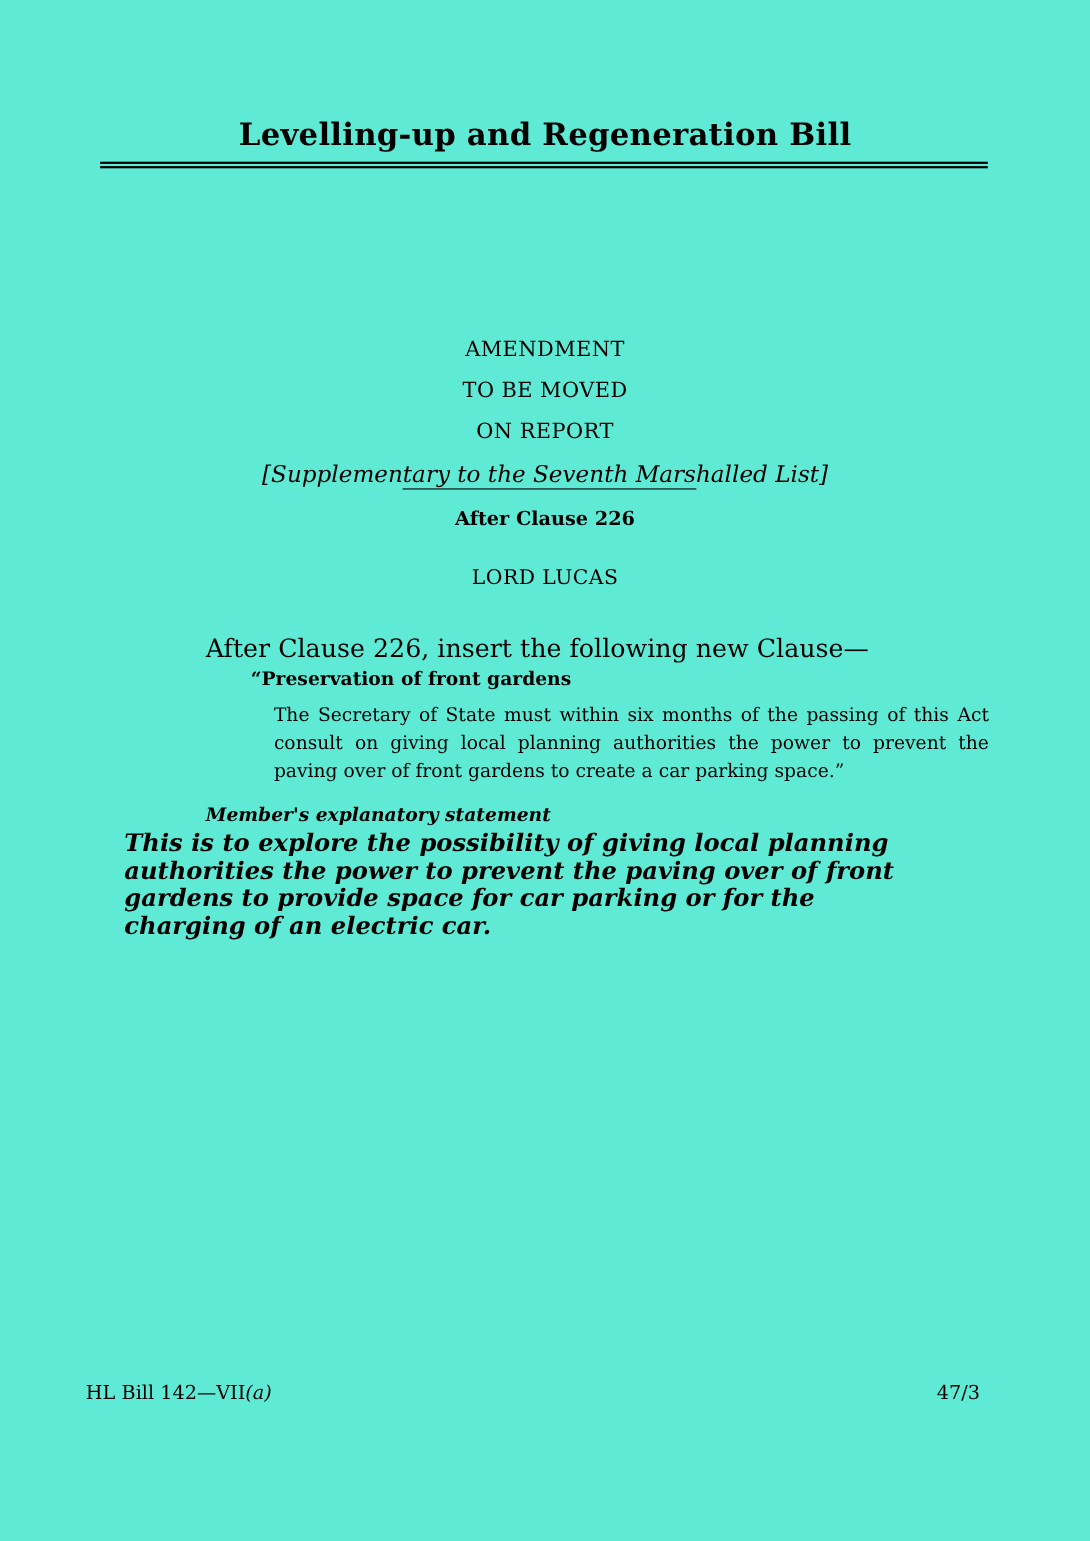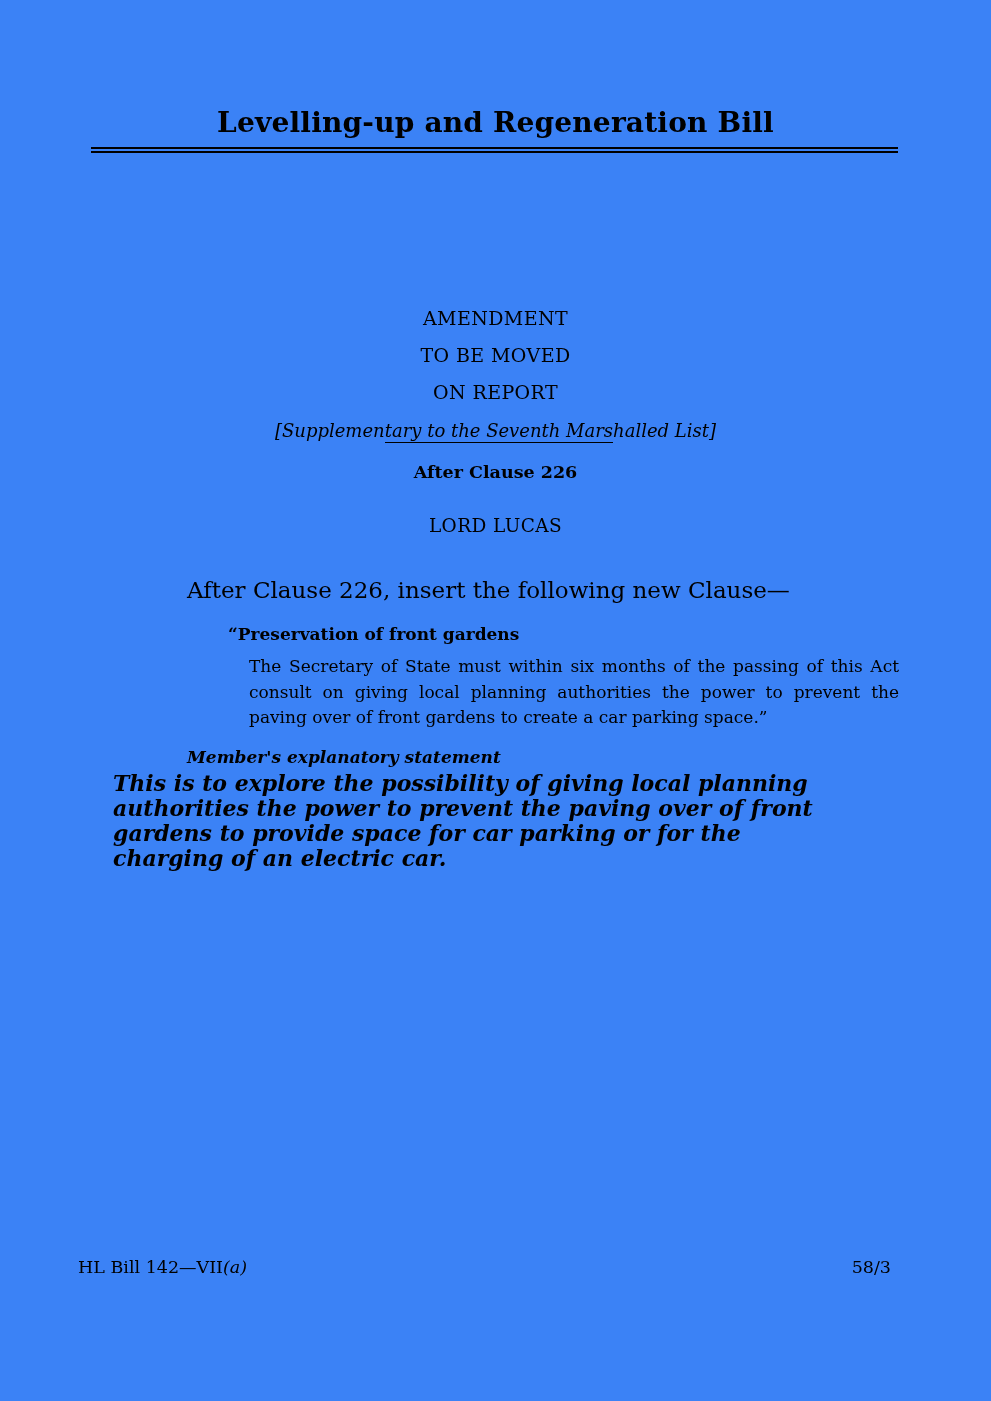--- a/index.html
+++ b/index.html
@@ -2,21 +2,21 @@
 <html><head>
 <meta charset="utf-8">
 <style>
   * { margin: 0; padding: 0; box-sizing: border-box; }
   html, body { background: #e8e8e8; }
   .page {
     position: relative;
     width: 991px;
     height: 1401px;
     margin: 0 auto;
-    background: #3b82f6;
+    background: #5eead4;
     color: #000000;
     font-family: "DejaVu Serif", "Liberation Serif", serif;
     overflow: hidden;
   }
   
   .title {
     padding-top: 106px;
     text-align: center;
     font-size: 28px;
     line-height: 34px;
@@ -34,21 +34,21 @@
   .notice p {
     font-size: 19px;
     line-height: 20px;
     margin-bottom: 17px;
     letter-spacing: 0.4px;
   }
   .marshalled {
     margin-top: 18px;
     text-align: center;
     font-style: italic;
-    font-size: 18px;
+    font-size: 21px;
     line-height: 22px;
   }
   .marshalled .underlined {
     border-bottom: 1.8px solid #000;
     padding-bottom: 1px;
   }
   .clause-heading {
     margin-top: 20px;
     text-align: center;
     font-weight: bold;
@@ -62,21 +62,21 @@
     line-height: 20px;
     letter-spacing: 0.4px;
   }
   
   .instruction {
     margin: 44px 92px 0 187px;
     font-size: 23px;
     line-height: 20px;
   }
   .new-clause-title {
-    margin: 24px 92px 0 228px;
+    margin: 8px 92px 0 228px;
     font-weight: bold;
     font-size: 17px;
     line-height: 20px;
   }
   .new-clause-text {
     margin: 10px 0 0 249px;
     width: 650px;
     text-align: justify;
     font-size: 17px;
     line-height: 25.5px;
@@ -142,16 +142,16 @@
 
     <section class="explanatory">
       <h3 class="explanatory-label">Member's explanatory statement</h3>
       <p class="explanatory-text">This is to explore the possibility of giving local planning authorities the power to prevent the paving over of front gardens to provide space for car parking or for the charging of an electric car.</p>
     </section>
 
   </main>
 
   <footer class="footer">
     <span><span>HL Bill 142—VII</span><span class="italic">(a)</span></span>
-    <span>58/3</span>
+    <span>47/3</span>
   </footer>
 
 </div>
 
 </body></html>

